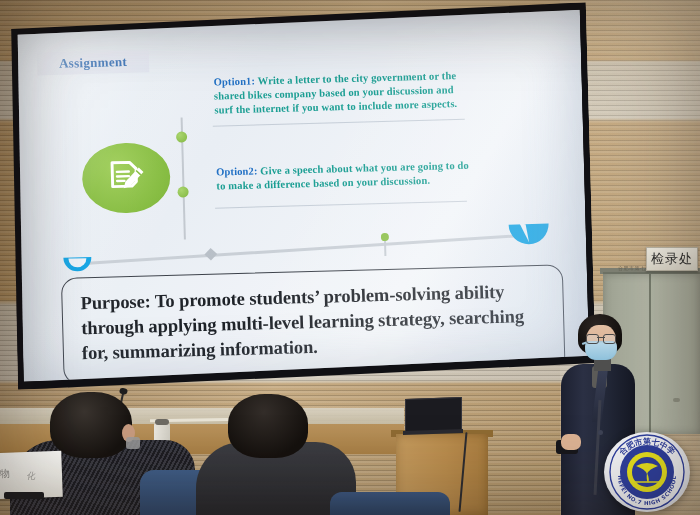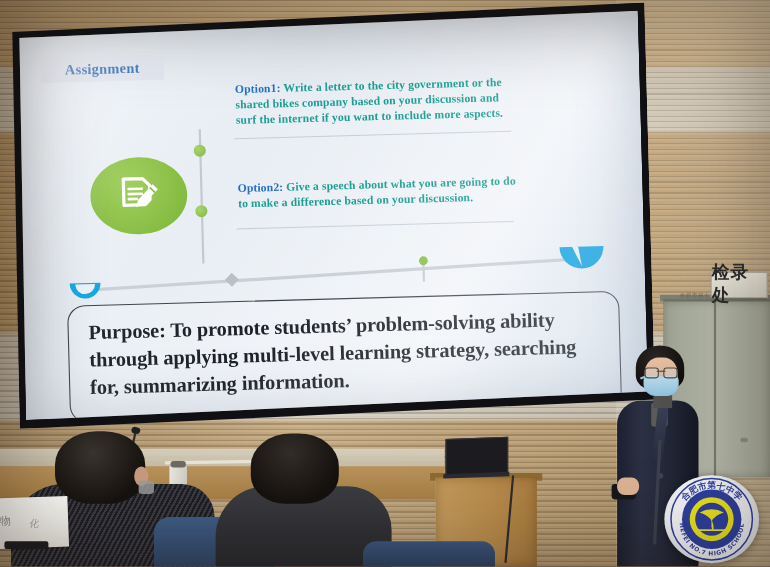--- a/index.html
+++ b/index.html
@@ -42,21 +42,21 @@
   
   .sign-small{position:absolute;left:607px;top:265px;width:88px;height:7px;
     color:#5a564a;font-size:5px;letter-spacing:.5px;text-align:center;
     font-family:"DejaVu Sans",sans-serif;overflow:hidden;opacity:.75;}
 
   
   .sign-box{position:absolute;left:646px;top:247px;width:50px;height:22px;
     background:linear-gradient(to bottom,#efece2,#dcd8cb);
     border:1px solid #b9b4a4;box-shadow:0 1px 2px rgba(0,0,0,.3);
     display:flex;align-items:center;justify-content:center;}
-  .sign-box span{font-family:"DejaVu Sans",sans-serif;font-size:16px;font-weight:bold;
+  .sign-box span{font-family:"DejaVu Sans",sans-serif;font-size:13px;font-weight:normal;
     color:#2c2c2c;letter-spacing:1px;}
 
   
   .tv-bezel{position:absolute;left:8px;top:18px;width:578px;height:372px;
     background:#101014;
     transform:rotate(-1.55deg);transform-origin:0 0;
     box-shadow:0 6px 22px rgba(0,0,0,.55);
     clip-path:polygon(0.5% 3%,100% 0%,100% 97%,0% 100%);}
   .tv-screen{position:absolute;left:14px;top:24px;width:566px;height:358px;
     background:linear-gradient(125deg,#eef3f8 0%,#e9eef4 35%,#f2f5f9 70%,#e3e9f0 100%);

